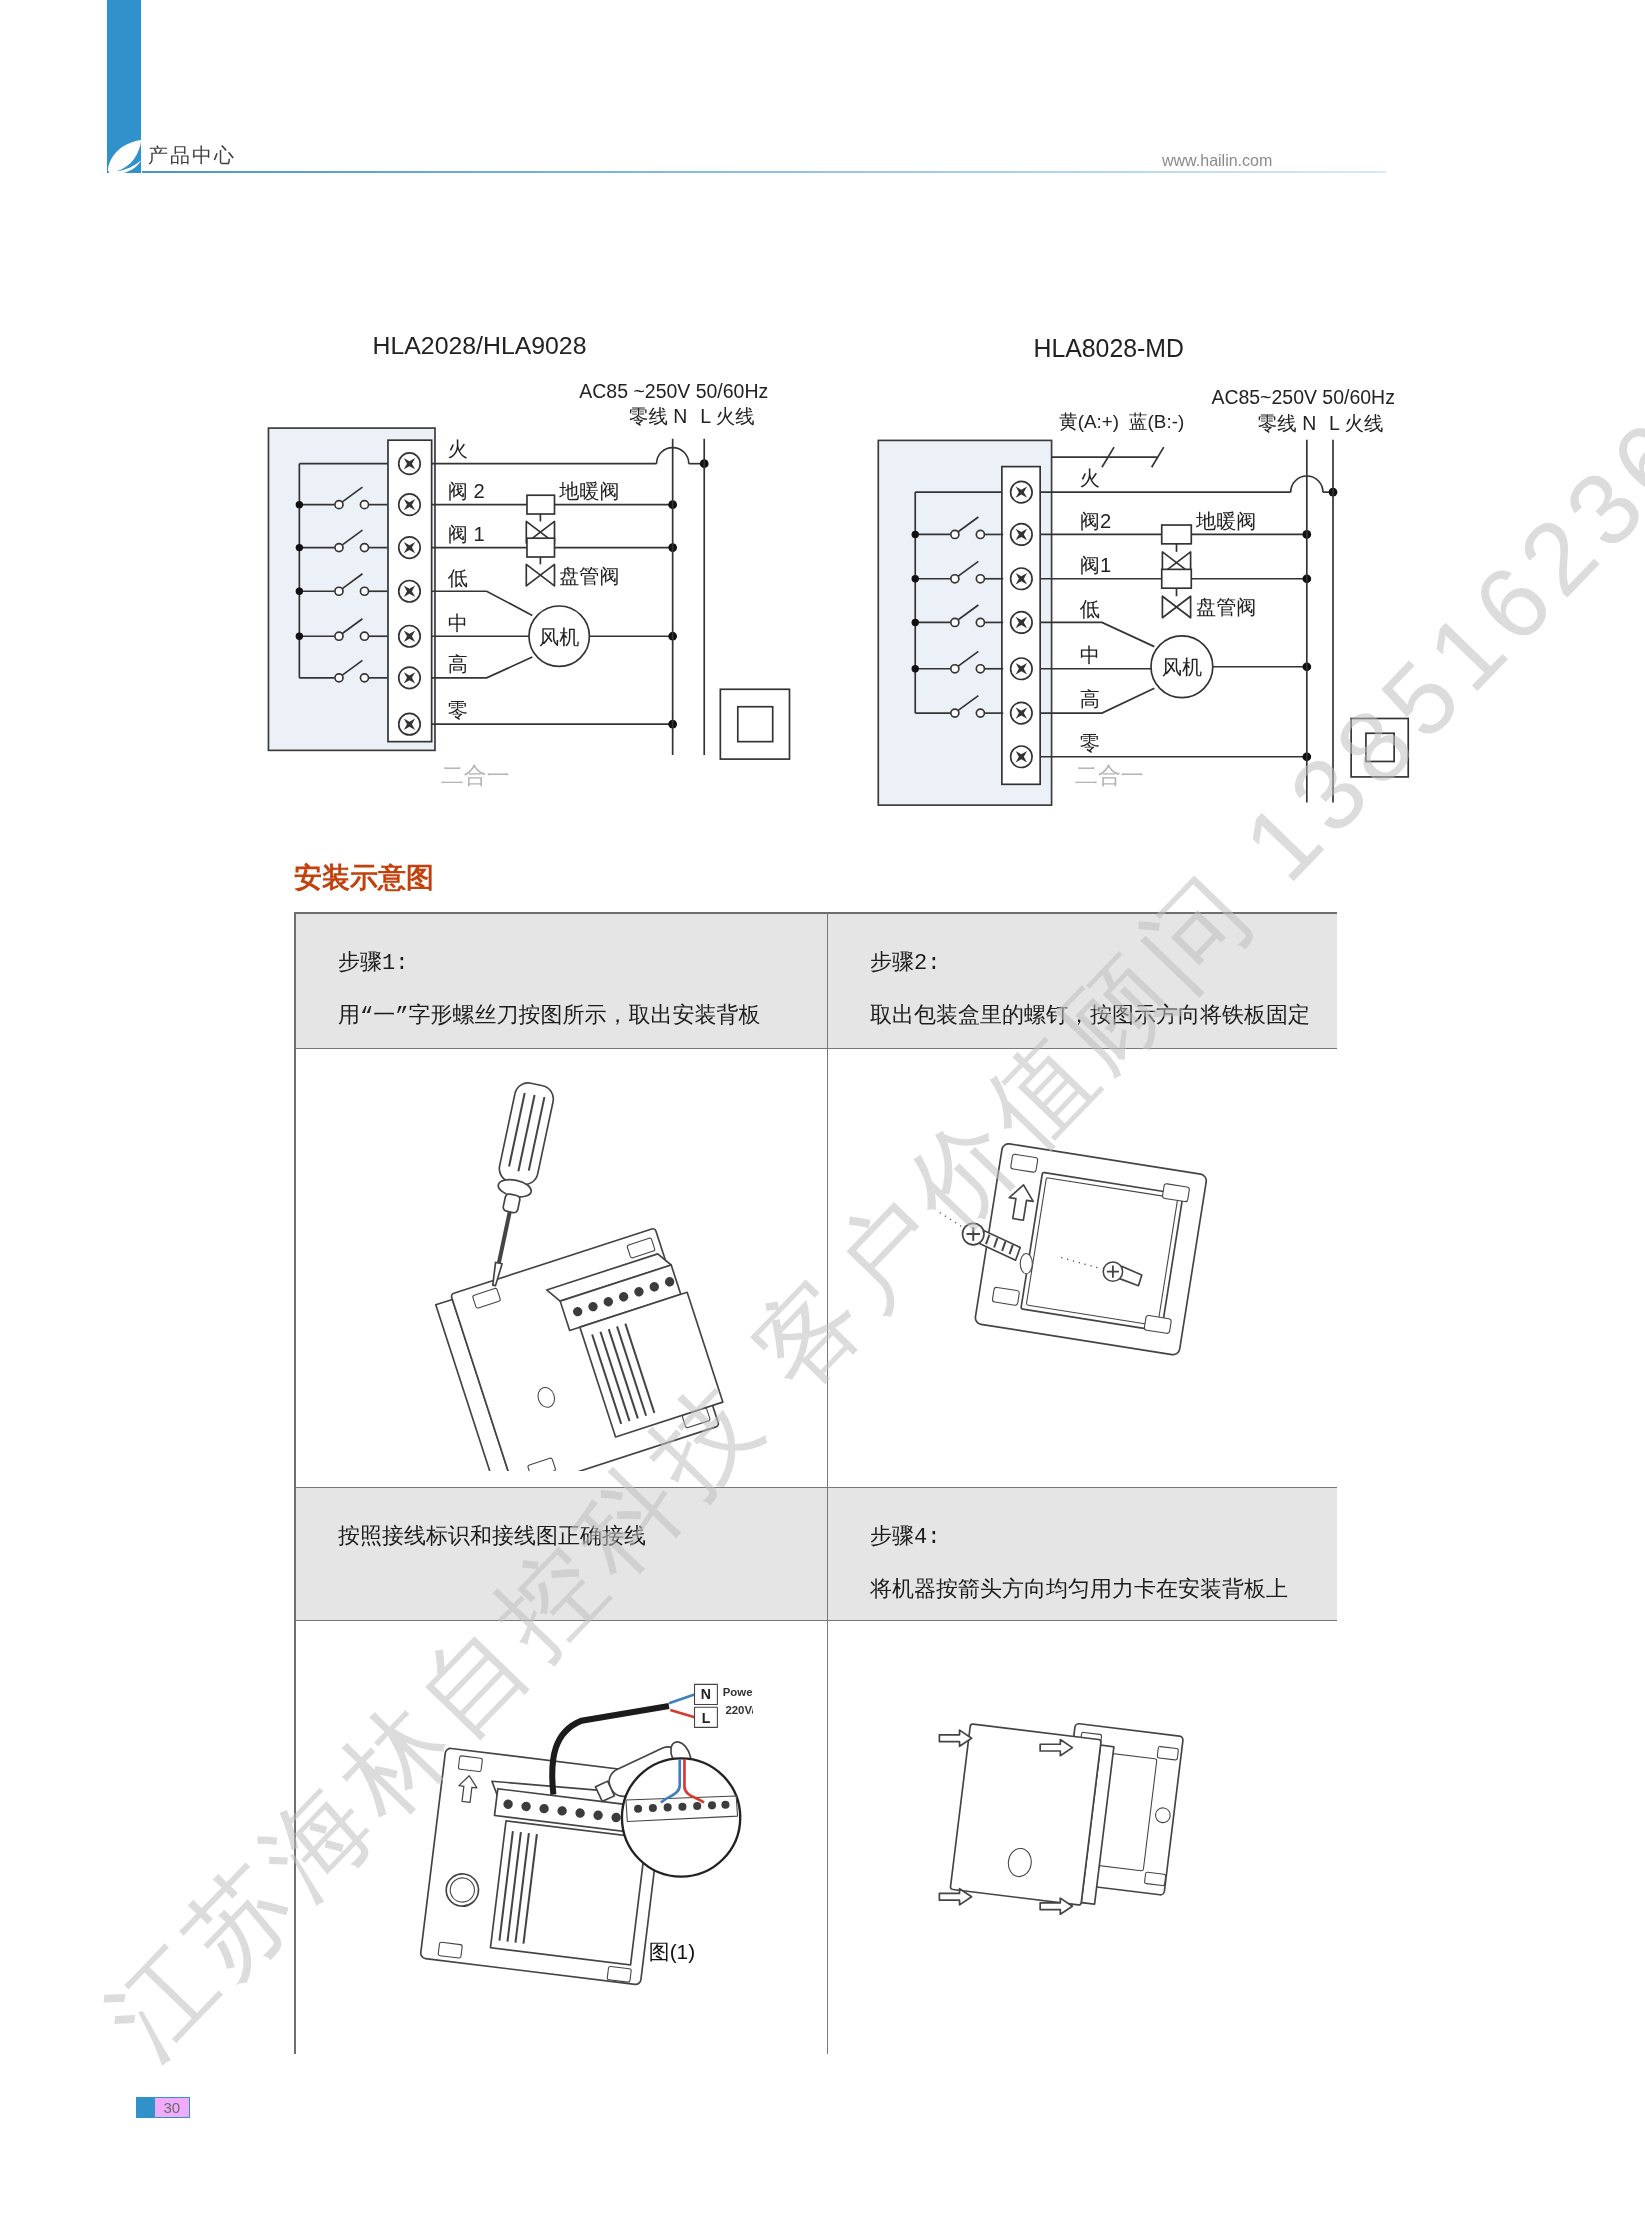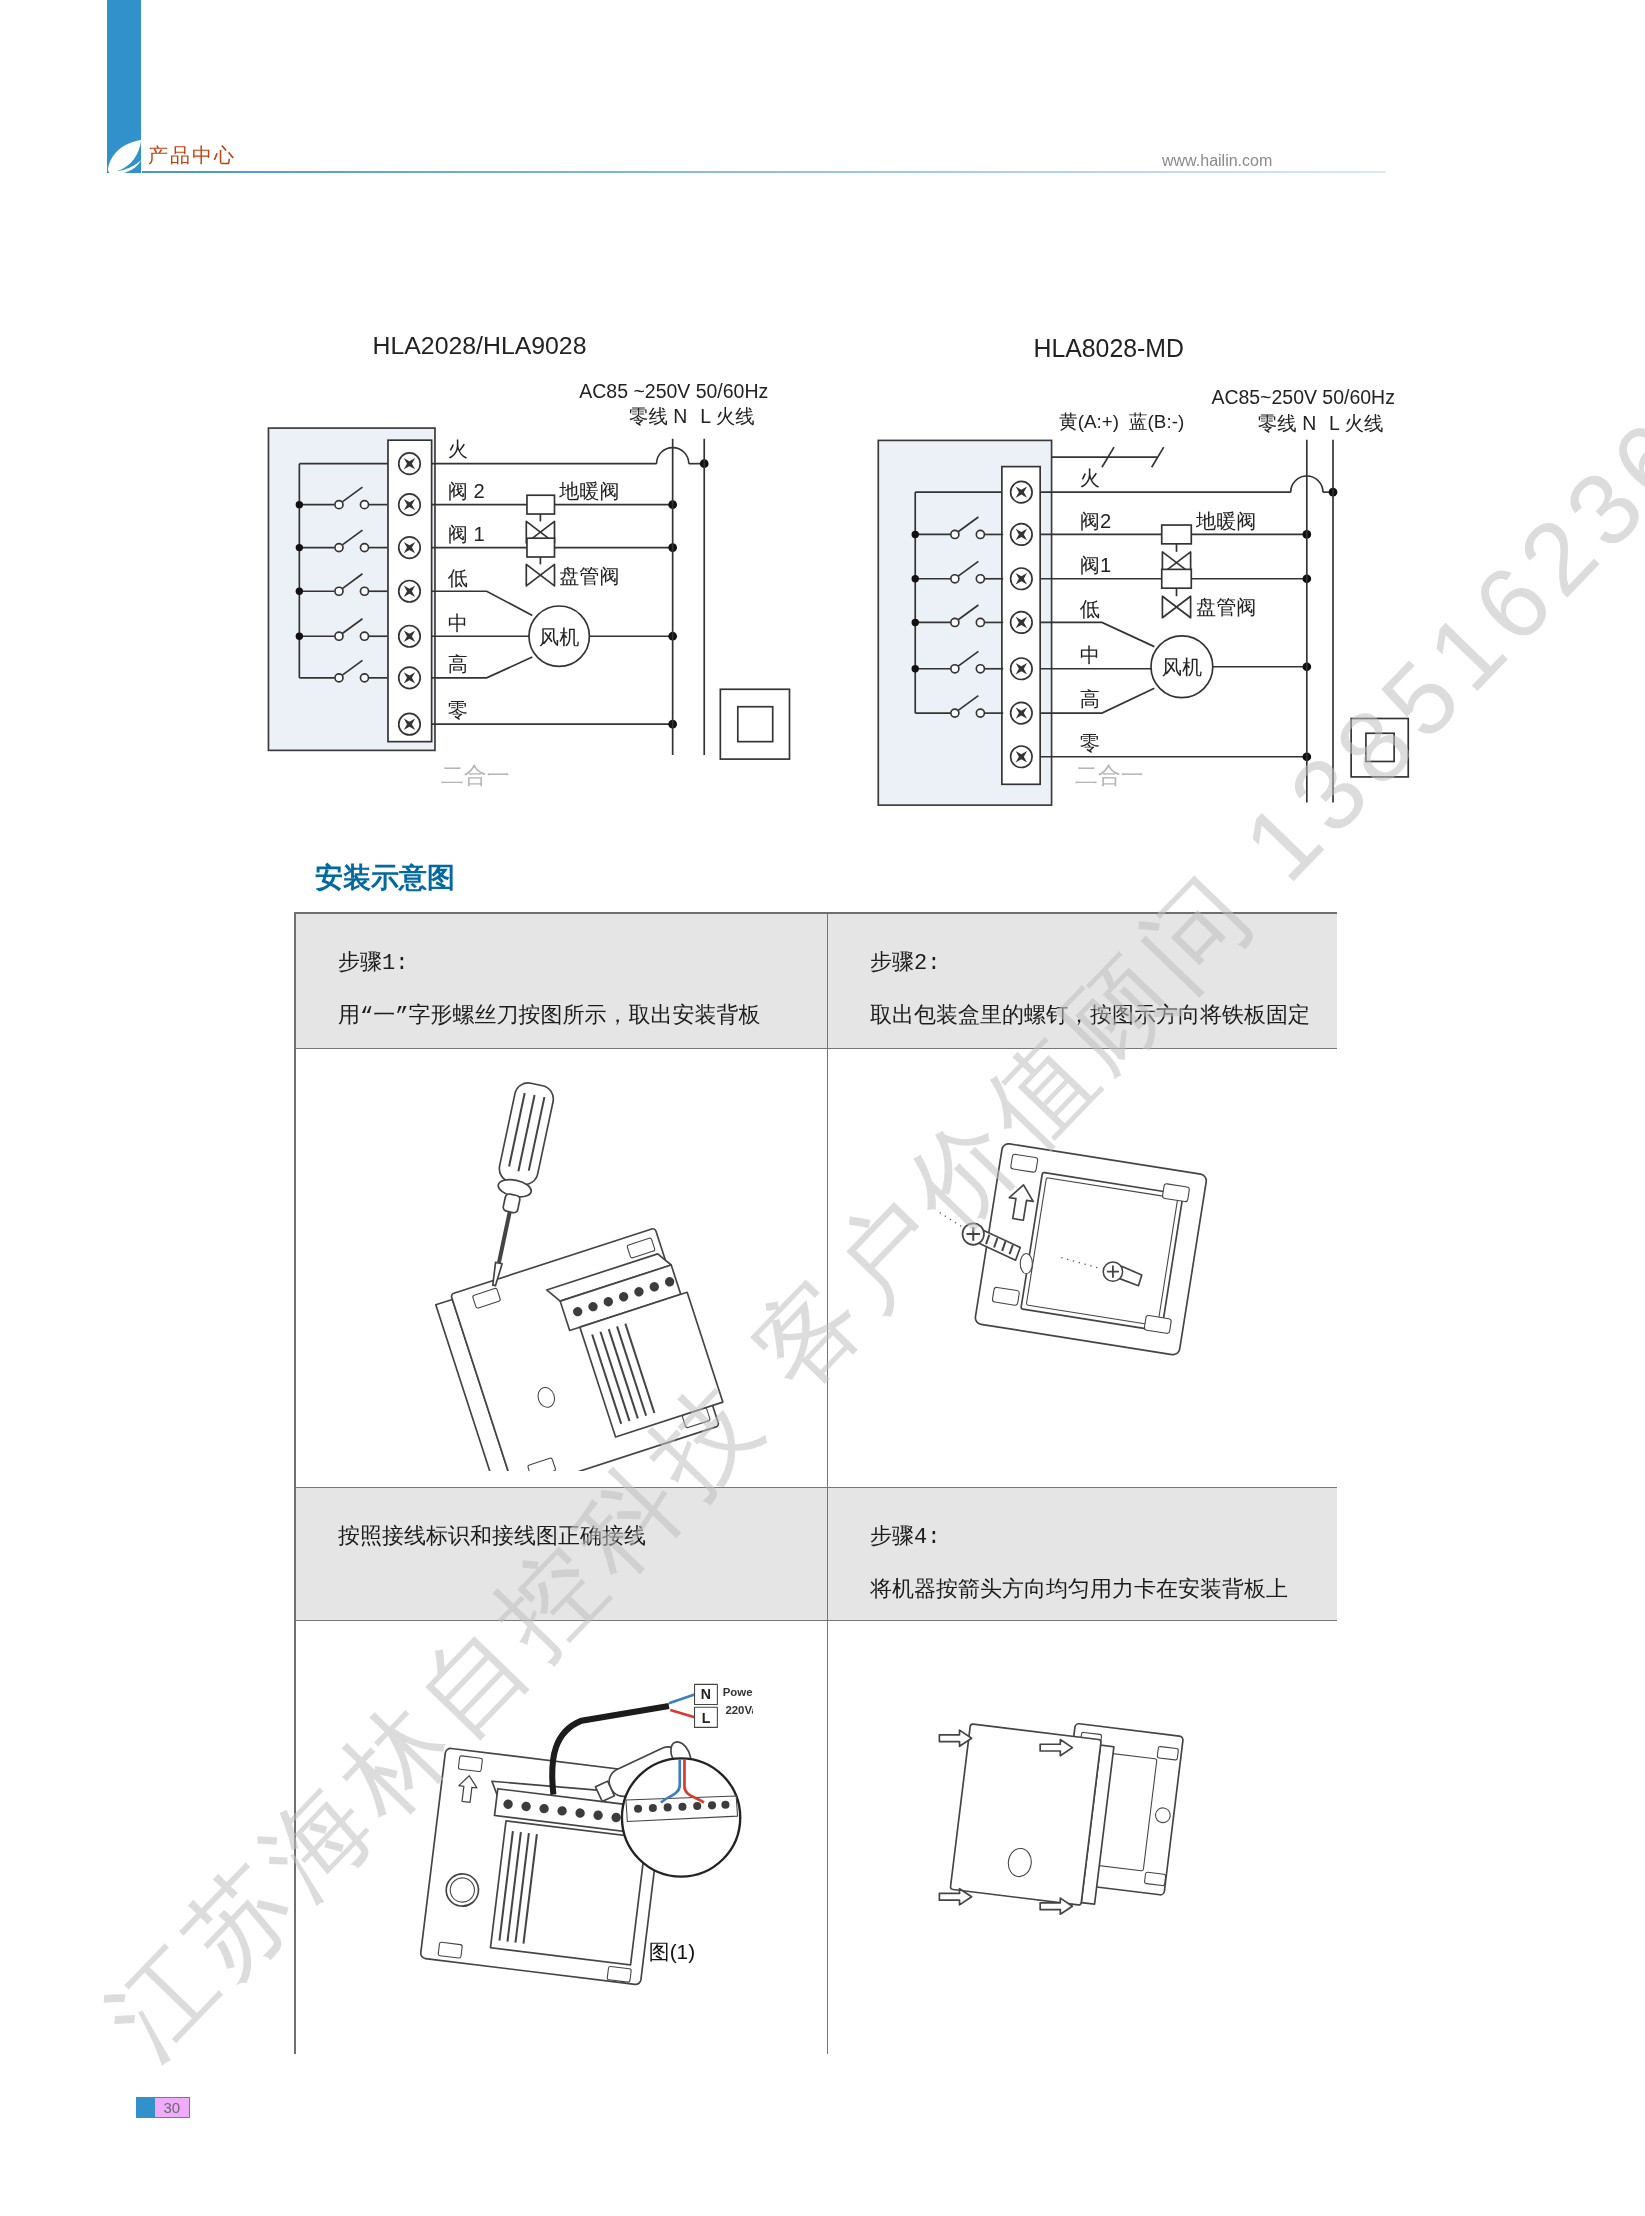--- a/index.html
+++ b/index.html
@@ -1,21 +1,21 @@
 <!DOCTYPE html>
 <html style="font-size:10.7px"><head>
 <meta charset="utf-8">
 <style>
   html,body{margin:0;padding:0;background:#fff;}
   #page{position:relative;width:1645px;height:2216px;background:#ffffff;overflow:hidden;
         font-family:"Liberation Sans","DejaVu Sans",sans-serif;color:#222;}
   
   #blue-bar{position:absolute;left:107px;top:0;width:34px;height:173px;background:#3191ca;}
   #leaf{position:absolute;left:105px;top:138px;width:39px;height:36px;z-index:2;}
-  #section-title{position:absolute;left:148px;top:142px;font-size:20px;color:#c2410c;letter-spacing:2px;}
+  #section-title{position:absolute;left:148px;top:142px;font-size:20px;color:#404040;letter-spacing:2px;}
   #website{position:absolute;left:1162px;top:152px;width:225px;text-align:left;font-size:16px;color:#8a8a8a;}
   #header-rule{position:absolute;left:142px;top:171px;width:1244px;height:2px;
                background:linear-gradient(90deg,#4796cb,#9cc9e6 60%,#d8eaf6);}
   
   svg text{fill:#222;}
   .t37{font-size:37px;}
   .t29{font-size:29px;}
   .t30{font-size:30px;}
   .t28{font-size:28px;}
   .cap{font-size:34px;fill:#b5b5b5;}
@@ -24,21 +24,21 @@
   .mainbox{fill:#ecf1f7;stroke:#3a3a3a;stroke-width:2.5;}
   .dot{fill:#111;}
   .line-art{fill:#fff;stroke:#444;stroke-width:2.5;stroke-linejoin:round;}
   .thin{stroke-width:1.6;}
   .vent{stroke:#444;stroke-width:3;fill:none;}
   .dark-term{fill:#3c3c3c;stroke:none;}
   .wm{position:absolute;left:79px;top:1992px;transform:rotate(-46deg);transform-origin:0 0;
       font-size:102px;letter-spacing:9.4px;white-space:nowrap;color:#c0c0c0;opacity:.55;
       z-index:50;pointer-events:none;}
   
-  #install-heading{position:absolute;left:294px;top:859px;font-size:28px;font-weight:bold;color:#0369a1;margin-left:21px;}
+  #install-heading{position:absolute;left:294px;top:859px;font-size:28px;font-weight:bold;color:#c2410c;}
   #install-table{position:absolute;left:294px;top:912px;width:1043px;height:1142px;
                  display:grid;grid-template-columns:532px 509px;grid-template-rows:135px 439px 133px 433px;
                  border:2px solid #6f6f6f;box-sizing:border-box;}
   .cell{border-right:1.3px solid #777;border-bottom:1.3px solid #777;box-sizing:border-box;font-family:Liberation Mono, monospace;}
   .cell:nth-child(2n){border-right:none;}
   .row-last{border-bottom:none;}
   .head-cell{background:#e5e5e5;padding:23px 27px 0 42px;font-size:22px;color:#1c1c1c;line-height:53px;}
   .img-cell{background:#fff;}
   .step-label{font-size:22px;}
   

